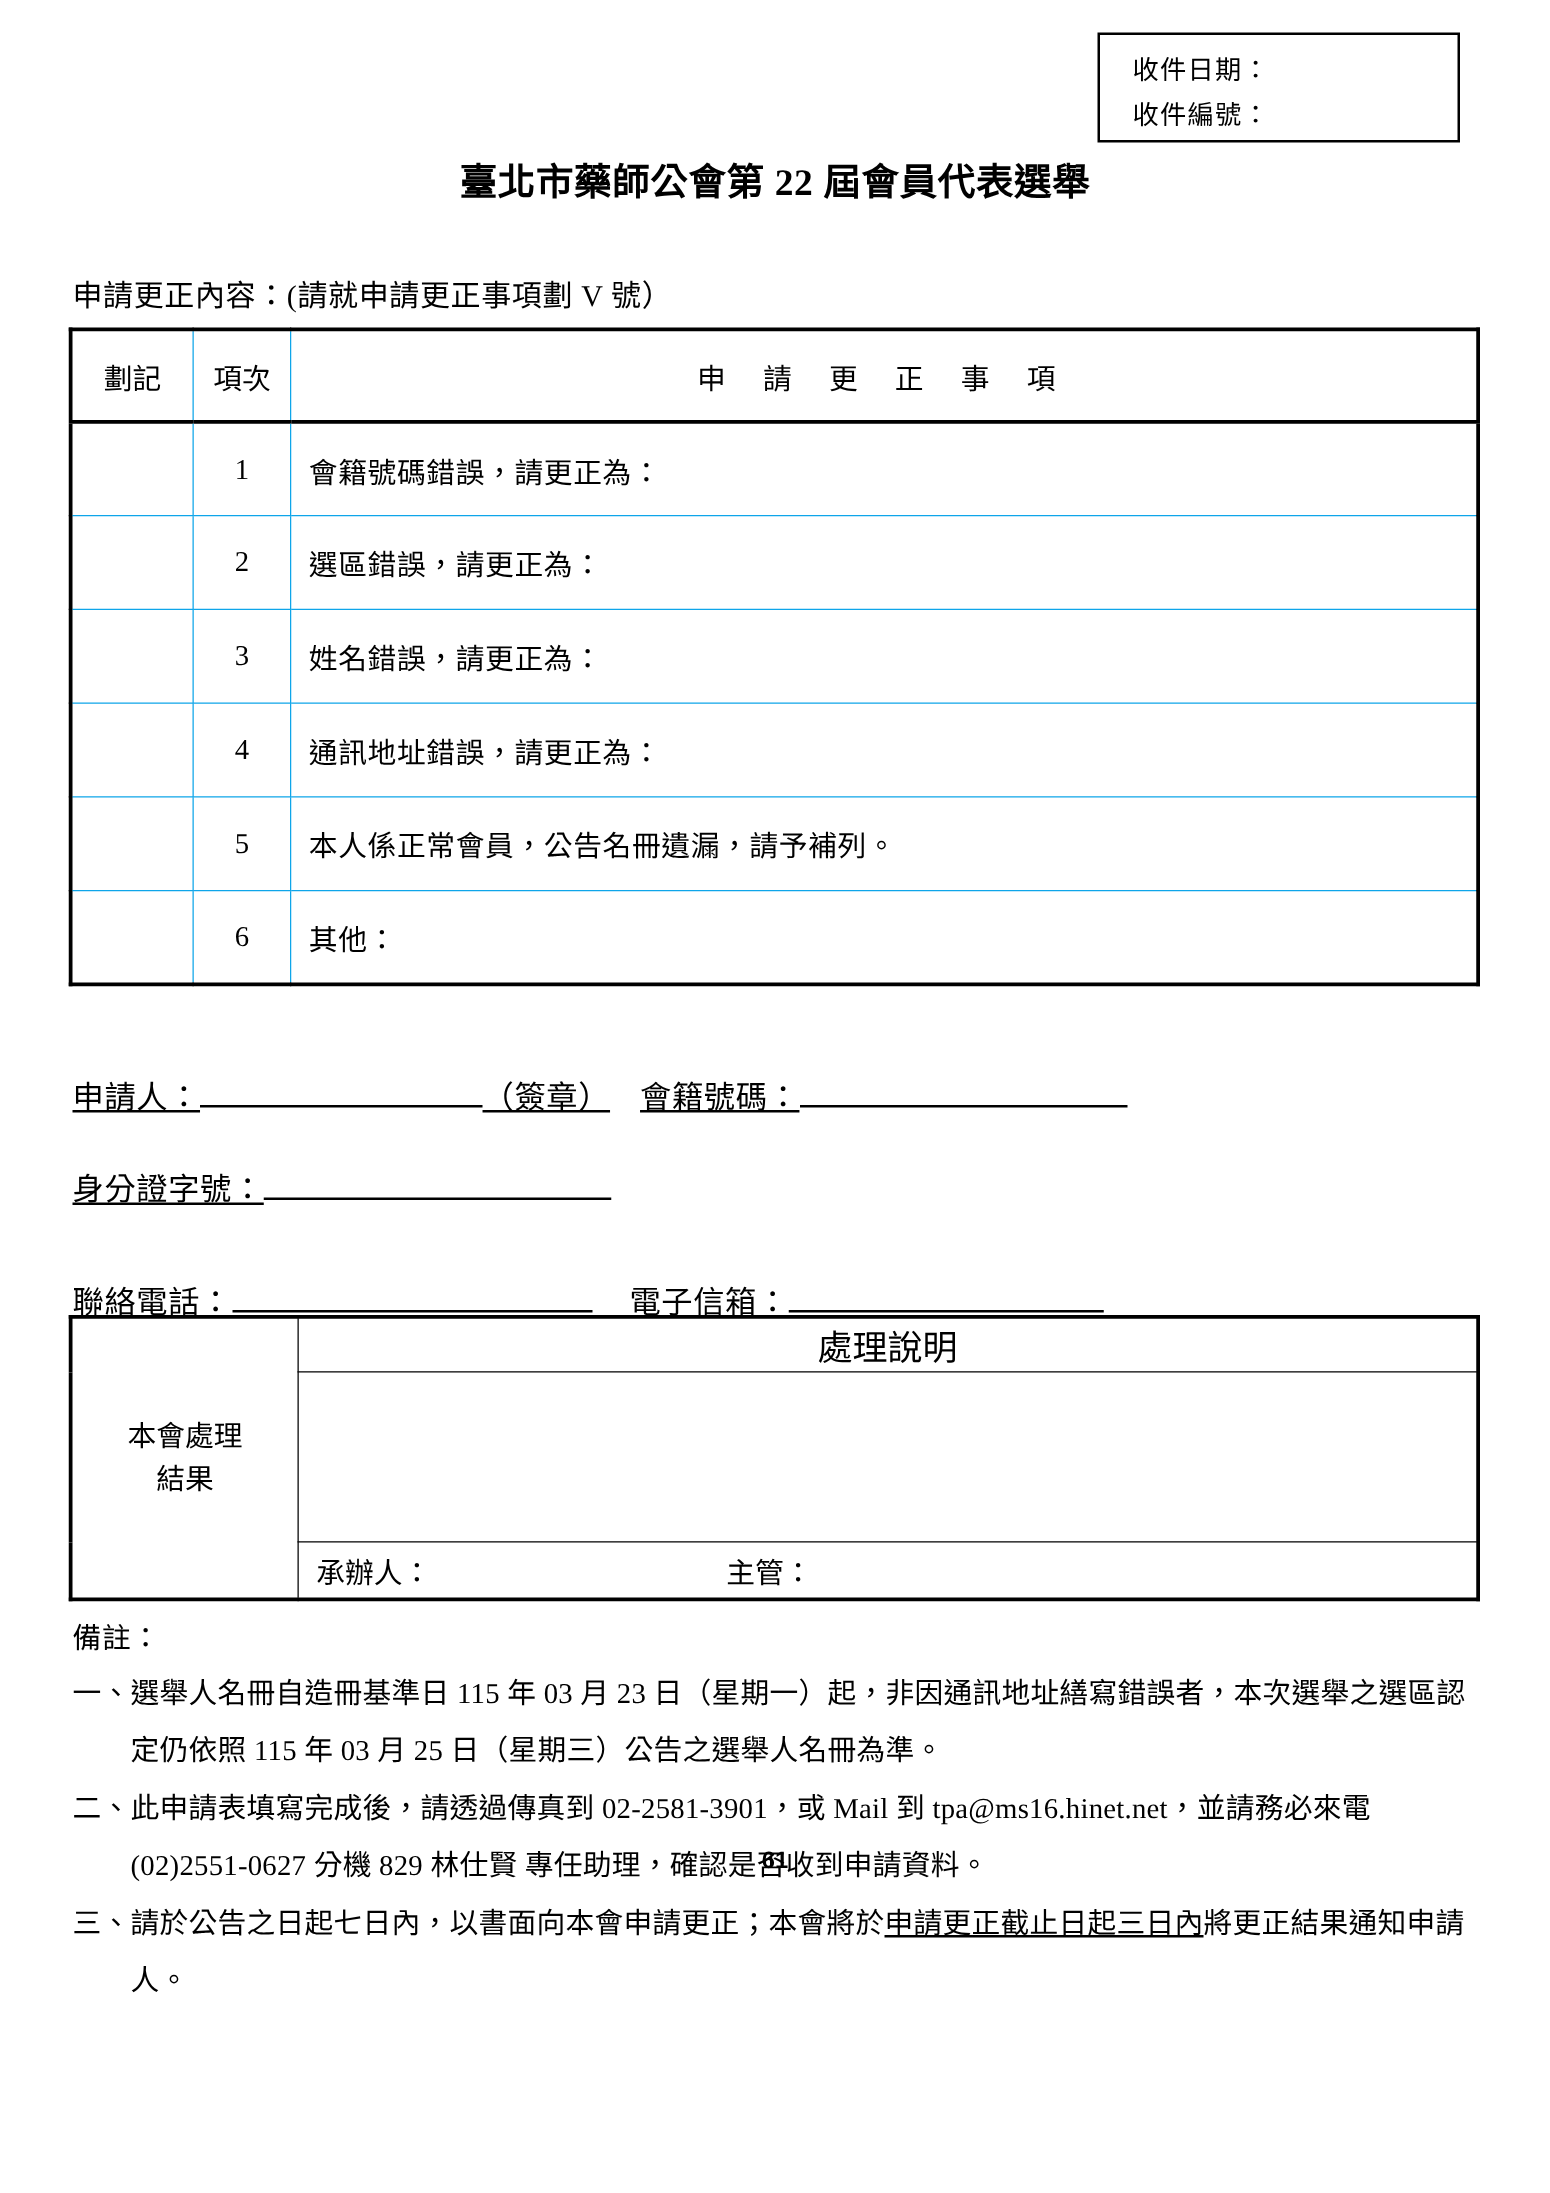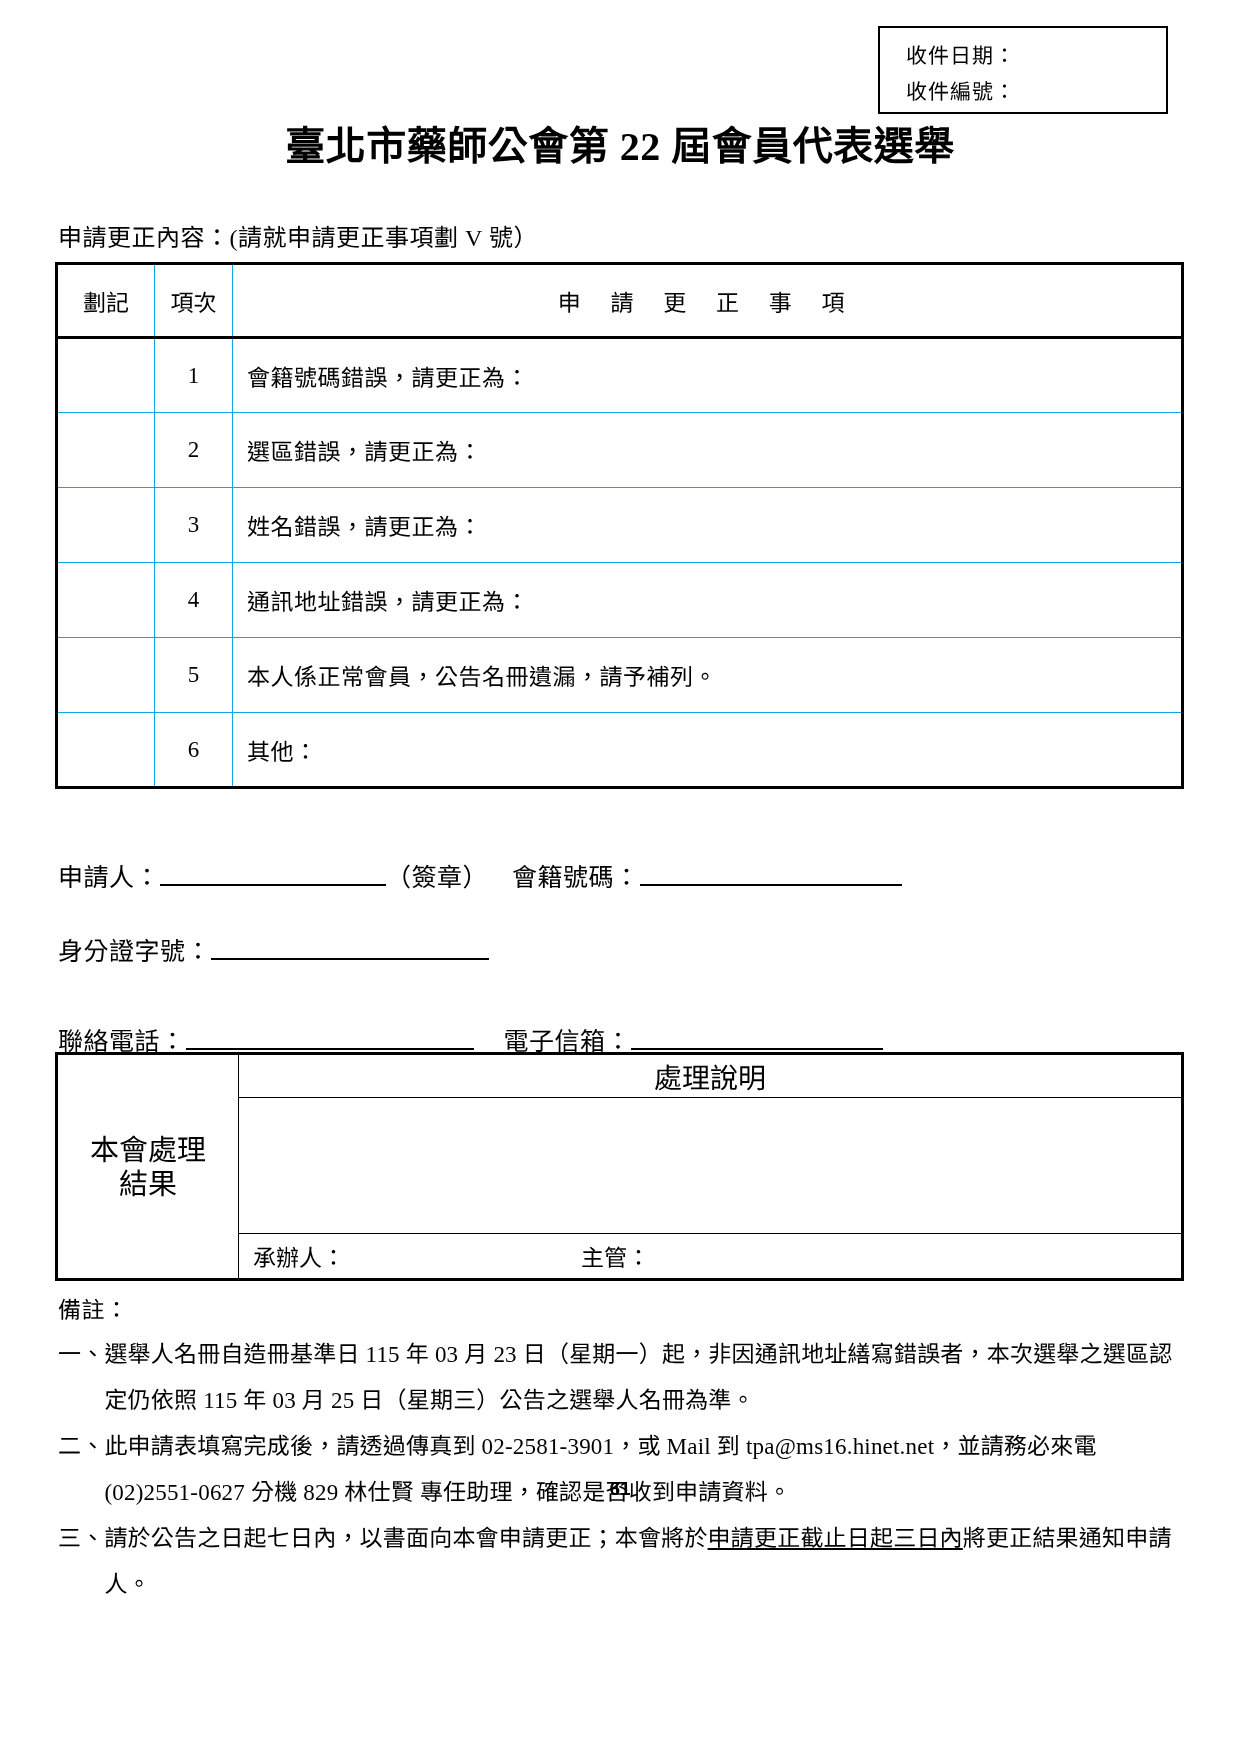--- a/index.html
+++ b/index.html
@@ -45,21 +45,21 @@
   .title-wrap {
     position: absolute;
     left: 0;
     top: 124px;
     width: 1240px;
     text-align: center;
   }
   .title-line1, .title-line2 {
     font-family: "Liberation Serif", "DejaVu Serif", serif;
     font-weight: bold;
-    font-size: 40px;
+    font-size: 30px;
     line-height: 45px;
     letter-spacing: 0.5px;
     white-space: nowrap;
   }
 
   
   .subheading {
     position: absolute;
     left: 58px;
     top: 222px;
@@ -116,20 +116,21 @@
     white-space: nowrap;
   }
 
   
   .field-row {
     position: absolute;
     font-size: 25px;
     line-height: 34px;
     white-space: nowrap;
     letter-spacing: 0.5px;
+    text-decoration: underline;
   }
   .row-applicant { left: 58px; top: 858px; }
   .row-idnum     { left: 58px; top: 932px; }
   .row-contact   { left: 58px; top: 1022px; }
 
   .blank {
     display: inline-block;
     border-bottom: 2px solid #000;
     vertical-align: baseline;
     height: 26px;
@@ -154,21 +155,21 @@
   }
   .result-table td {
     border: 1px solid #000;
     box-sizing: border-box;
     font-weight: normal;
   }
   .res-left-col { width: 182px; }
   .res-leftcell {
     text-align: center;
     vertical-align: middle;
-    font-size: 29px;
+    font-size: 23px;
     line-height: 34px;
   }
   .res-hdr {
     text-align: center;
     height: 44px;
     font-size: 28px;
     vertical-align: middle;
   }
   .res-blank {
     height: 136px;

